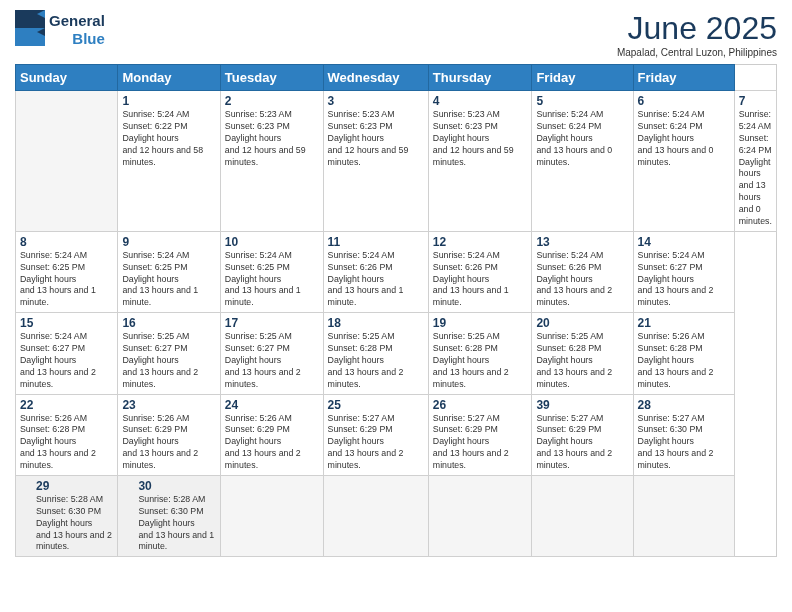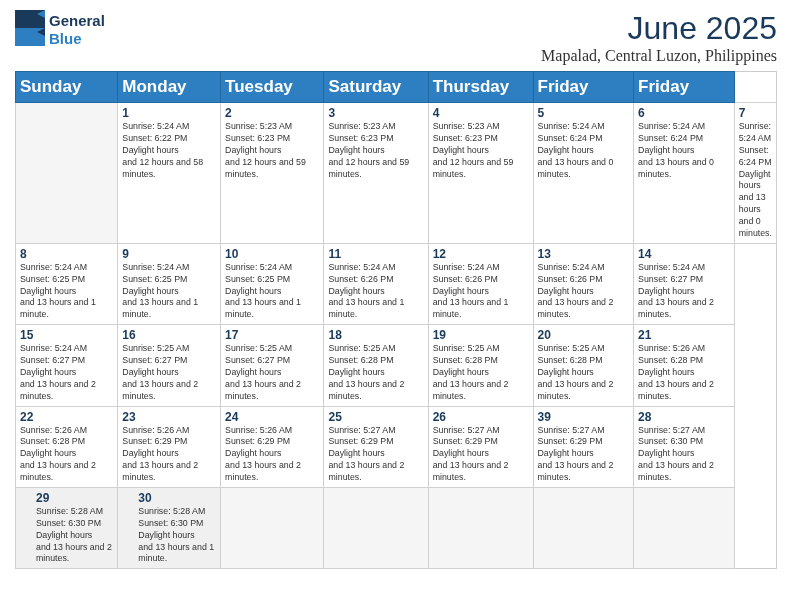--- a/index.html
+++ b/index.html
@@ -27,33 +27,32 @@
     }
     .title-block {
       text-align: right;
     }
     .month-title {
       font-size: 32px;
       font-weight: normal;
       color: #1a3a5c;
     }
     .location-title {
-      font-size: 16px;
+      font-size: 10px;
       color: #333;
-      font-family: Liberation Serif, serif;
     }
     .calendar {
       width: 100%;
       border-collapse: collapse;
       border: 1px solid #ccc;
     }
     .calendar th {
       background: #2e7fc1;
       color: #fff;
-      font-size: 17px;
+      font-size: 13px;
       font-weight: bold;
       padding: 5px 4px;
       text-align: left;
       border: 1px solid #2268a0;
     }
     .calendar td {
       vertical-align: top;
       border: 1px solid #d0d0d0;
       padding: 3px 4px;
       width: calc(100% / 7);
@@ -91,36 +90,36 @@
       <div>
         <svg width="30" height="36" viewBox="0 0 30 36">
           <rect x="0" y="0" width="30" height="18" fill="#1a3a5c"></rect>
           <rect x="0" y="18" width="30" height="18" fill="#2e7fc1"></rect>
           <polygon points="22,4 30,0 30,8" fill="#2e7fc1"></polygon>
           <polygon points="22,22 30,18 30,26" fill="#1a3a5c"></polygon>
         </svg>
       </div>
       <div style="margin-left:4px;">
         <div style="font-size:15px;font-weight:bold;color:#1a3a5c;line-height:1.2;">General</div>
-        <div style="font-size:15px;font-weight:bold;color:#2e7fc1;line-height:1.2;">Blue</div>
+        <div style="font-size:15px;font-weight:bold;color:#2e7fc1;line-height:1.2;text-align:right;">Blue</div>
       </div>
     </div>
     <div class="title-block">
       <div class="month-title">June 2025</div>
       <div class="location-title">Mapalad, Central Luzon, Philippines</div>
     </div>
   </div>
 
   <table class="calendar">
     <thead>
       <tr>
         <th>Sunday</th>
         <th>Monday</th>
         <th>Tuesday</th>
-        <th>Saturday</th>
+        <th>Wednesday</th>
         <th>Thursday</th>
         <th>Friday</th>
         <th>Friday</th>
       </tr>
     </thead>
     <tbody id="calendar-body">
     <tr>
           <td class="empty-cell"></td>
           <td>
           <span class="day-num">1</span>

